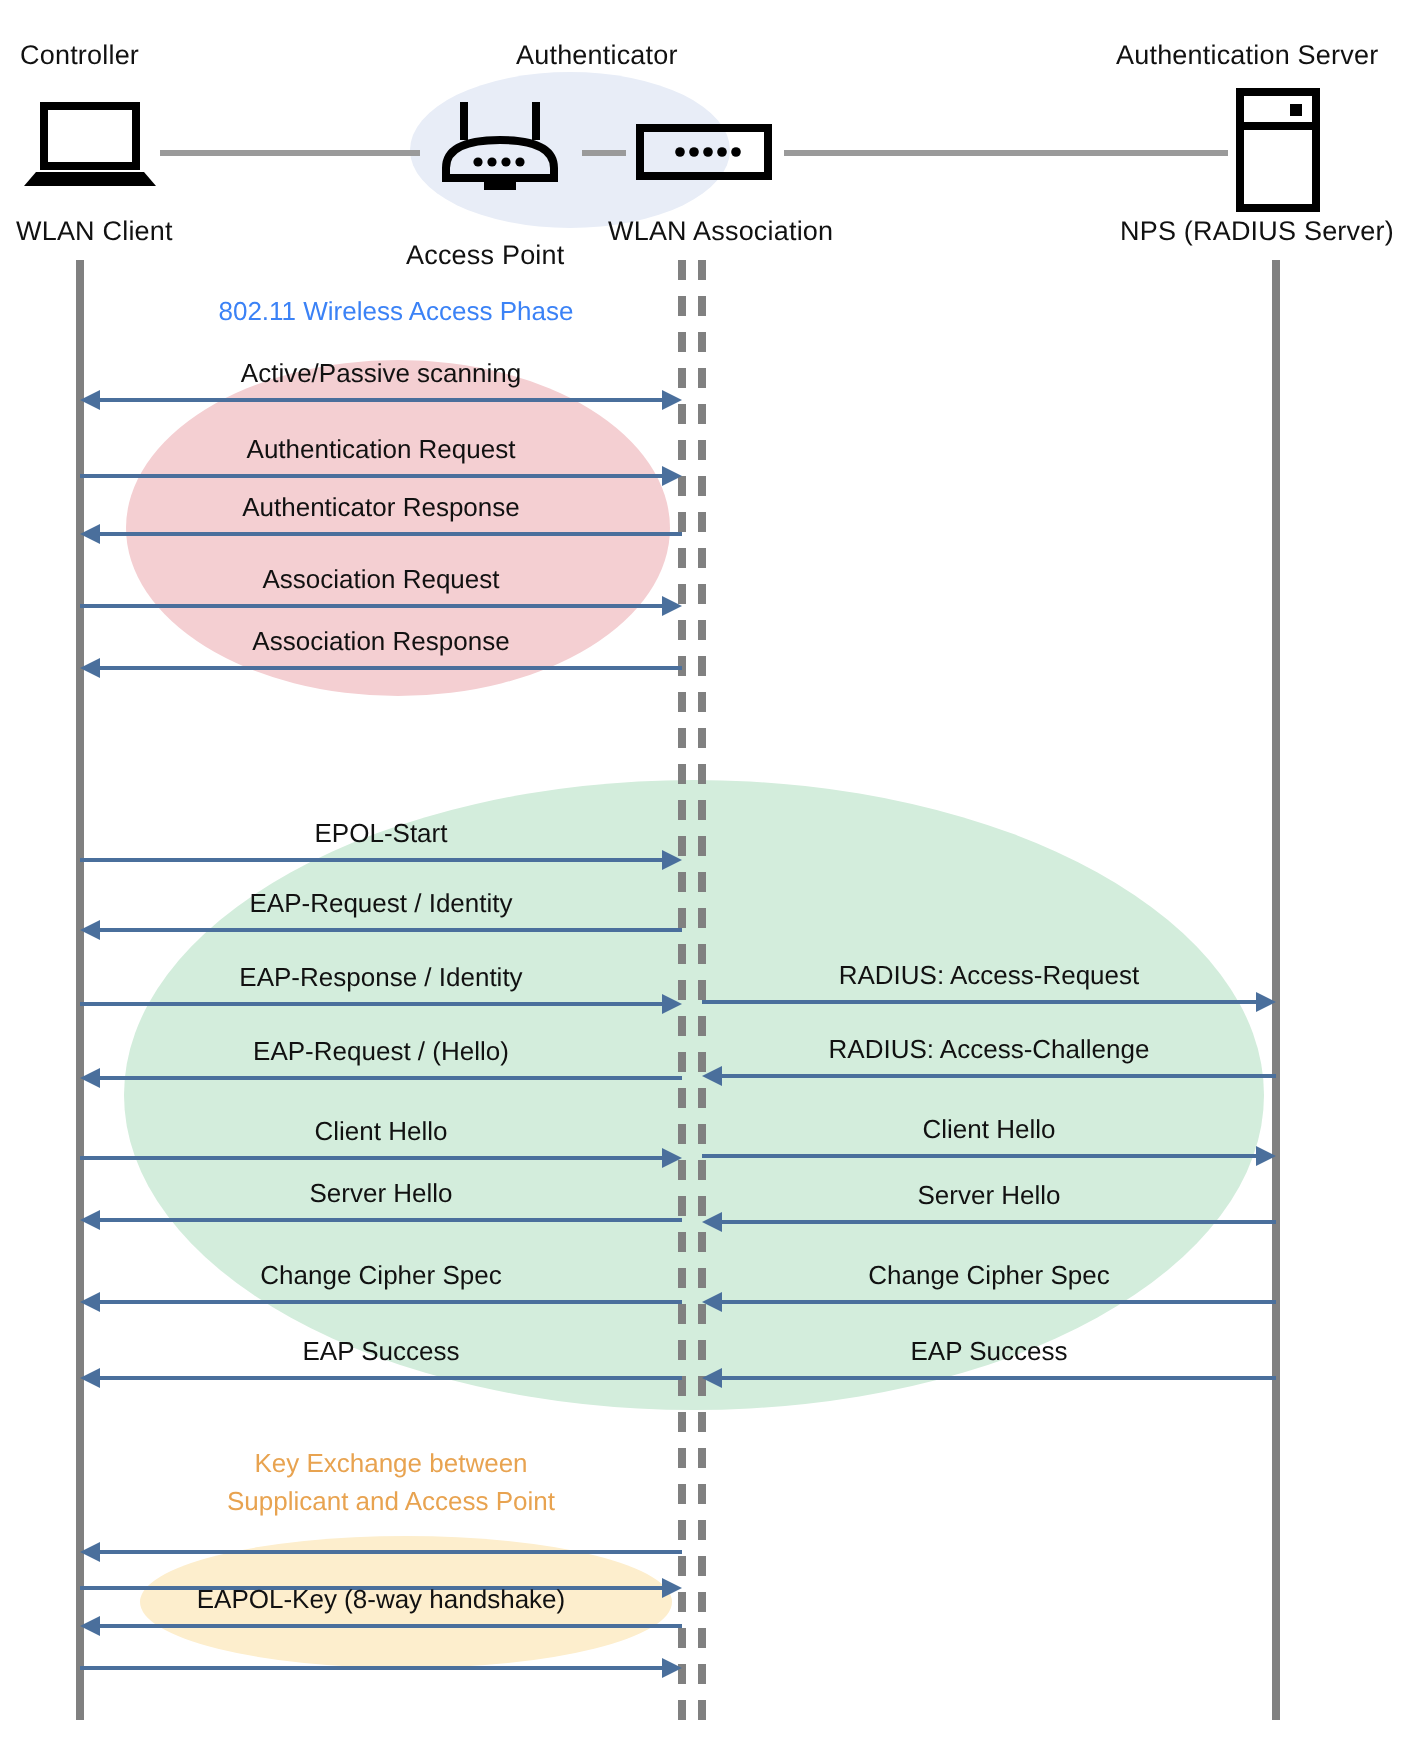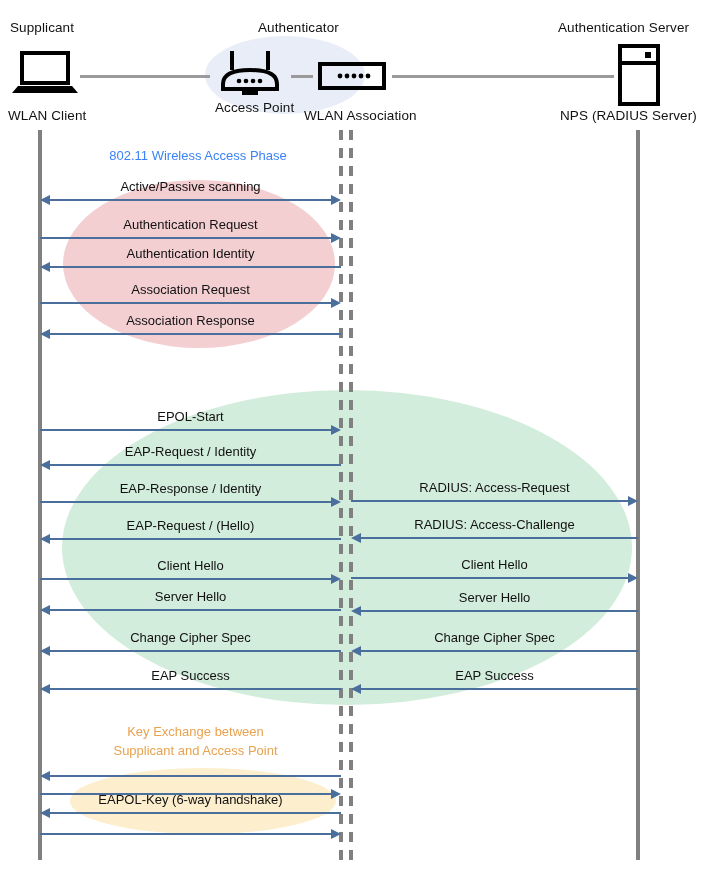--- a/index.html
+++ b/index.html
@@ -117,21 +117,21 @@
     top: -20px;
   }
 </style>
 </head>
 <body>
 
 <div id="diagram">
 
   <div class="auth-blob" style="left:205px; top:36px; width:160px; height:78px;"></div>
 
-  <div class="role-label" style="left:10px; top:20px;">Supplicant</div>
+  <div class="role-label" style="left:10px; top:20px;">Controller</div>
 
   <div class="role-label" style="left:258px; top:20px;">Authenticator</div>
 
   <div class="role-label" style="left:558px; top:20px;">Authentication Server</div>
 
   <div class="link-line" style="left:80px; top:75px; width:130px;"></div>
   <div class="link-line" style="left:291px; top:75px; width:22px;"></div>
   <div class="link-line" style="left:392px; top:75px; width:222px;"></div>
 
   <div class="icon-wrap" style="left:12px; top:50px; width:66px; height:44px;">
@@ -169,21 +169,21 @@
   <div class="icon-wrap" style="left:618px; top:44px; width:42px; height:62px;">
     <svg width="42" height="62" viewBox="0 0 42 62" aria-hidden="true">
       <rect x="2" y="2" width="38" height="58" fill="none" stroke="#000" stroke-width="4"></rect>
       <line x1="4" y1="19" x2="38" y2="19" stroke="#000" stroke-width="4"></line>
       <rect x="27" y="8" width="6" height="6" fill="#000"></rect>
     </svg>
   </div>
 
   <div class="node-label" style="left:8px; top:108px;">WLAN Client</div>
 
-  <div class="node-label" style="left:203px; top:100px;margin-left:12px;">Access Point</div>
+  <div class="node-label" style="left:203px; top:120px;">Access Point</div>
 
   <div class="node-label" style="left:304px; top:108px;">WLAN Association</div>
 
   <div class="node-label" style="left:560px; top:108px;">NPS (RADIUS Server)</div>
 
   <div class="phase-ellipse ellipse-wireless" style="left:63px; top:180px; width:272px; height:168px;"></div>
 
   <div class="phase-ellipse ellipse-dot1x" style="left:62px; top:390px; width:570px; height:315px;"></div>
 
   <div class="phase-ellipse ellipse-key" style="left:70px; top:768px; width:266px; height:66px;"></div>
@@ -210,21 +210,21 @@
         <div class="msg-label" style="left: 0px; width: 301px;">Active/Passive scanning</div>
       </div>
       <div class="msg" style="left: 40px; top: 237px; width: 301px;">
         <div class="msg-line" style="left: 0px; width: 293px;"></div>
         <div class="msg-head right" style="left: 291px;"></div>
         <div class="msg-label" style="left: 0px; width: 301px;">Authentication Request</div>
       </div>
       <div class="msg" style="left: 40px; top: 266px; width: 301px;">
         <div class="msg-line" style="left: 8px; width: 293px;"></div>
         <div class="msg-head left" style="left: 0px;"></div>
-        <div class="msg-label" style="left: 0px; width: 301px;">Authentication Identity</div>
+        <div class="msg-label" style="left: 0px; width: 301px;">Authenticator Response</div>
       </div>
       <div class="msg" style="left: 40px; top: 302px; width: 301px;">
         <div class="msg-line" style="left: 0px; width: 293px;"></div>
         <div class="msg-head right" style="left: 291px;"></div>
         <div class="msg-label" style="left: 0px; width: 301px;">Association Request</div>
       </div>
       <div class="msg" style="left: 40px; top: 333px; width: 301px;">
         <div class="msg-line" style="left: 8px; width: 293px;"></div>
         <div class="msg-head left" style="left: 0px;"></div>
         <div class="msg-label" style="left: 0px; width: 301px;">Association Response</div>
@@ -273,21 +273,21 @@
         <div class="msg-line" style="left: 8px; width: 293px;"></div>
         <div class="msg-head left" style="left: 0px;"></div>
       </div>
       <div class="msg" style="left: 40px; top: 793px; width: 301px;">
         <div class="msg-line" style="left: 0px; width: 293px;"></div>
         <div class="msg-head right" style="left: 291px;"></div>
       </div>
       <div class="msg" style="left: 40px; top: 812px; width: 301px;">
         <div class="msg-line" style="left: 8px; width: 293px;"></div>
         <div class="msg-head left" style="left: 0px;"></div>
-        <div class="msg-label" style="left: 0px; width: 301px;">EAPOL-Key (6-way handshake)</div>
+        <div class="msg-label" style="left: 0px; width: 301px;">EAPOL-Key (8-way handshake)</div>
       </div>
       <div class="msg" style="left: 40px; top: 833px; width: 301px;">
         <div class="msg-line" style="left: 0px; width: 293px;"></div>
         <div class="msg-head right" style="left: 291px;"></div>
       </div>
     </div>
 
   <div id="right-messages">
       <div class="msg" style="left: 351px; top: 500px; width: 287px;">
         <div class="msg-line" style="left: 0px; width: 279px;"></div>

